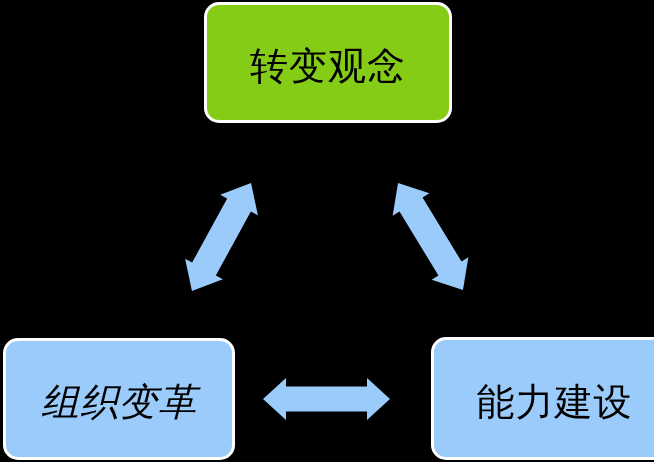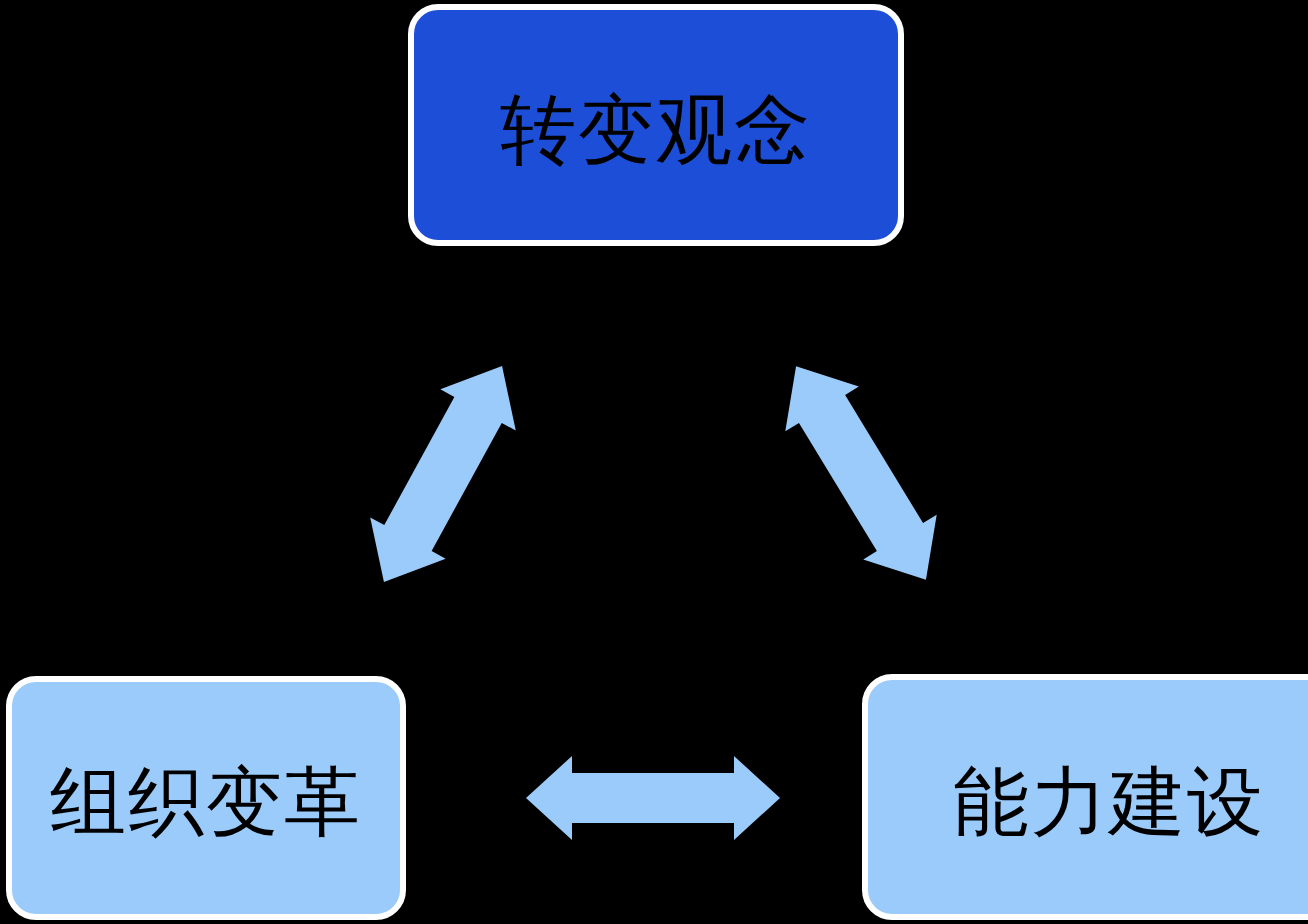--- a/index.html
+++ b/index.html
@@ -22,21 +22,21 @@
     display: flex;
     align-items: center;
     justify-content: center;
   }
   .node-top {
     left: 204px; top: 2px;
     width: 248px; height: 121px;
   }
   .node-bottom-left {
     left: 3px; top: 338px;
-    width: 200px; height: 122px;
+    width: 232px; height: 122px; font-style: italic;
   }
   .node-bottom-right {
     left: 406px; top: 337px;
     width: 247px; height: 123px;
   }
   .node-label {
     font-size: 38px;
     line-height: 1;
     color: #000000;
     letter-spacing: 1px;
@@ -49,21 +49,21 @@
     width: 654px;
     height: 462px;
     pointer-events: none;
   }
 </style>
 </head>
 <body>
 
 <div class="stage" style="background-color: rgb(0, 0, 0);">
 
-  <div class="node node-top" style="background-color: #1d4ed8;">
+  <div class="node node-top" style="background-color: #84cc16;">
     <span class="node-label">转变观念</span>
   </div>
 
   <div class="node node-bottom-left" style="background-color: rgb(154, 203, 250);">
     <span class="node-label">组织变革</span>
   </div>
 
   <div class="node node-bottom-right" style="background-color: rgb(154, 203, 250); margin-left: 25px;">
     <span class="node-label">能力建设</span>
   </div>

